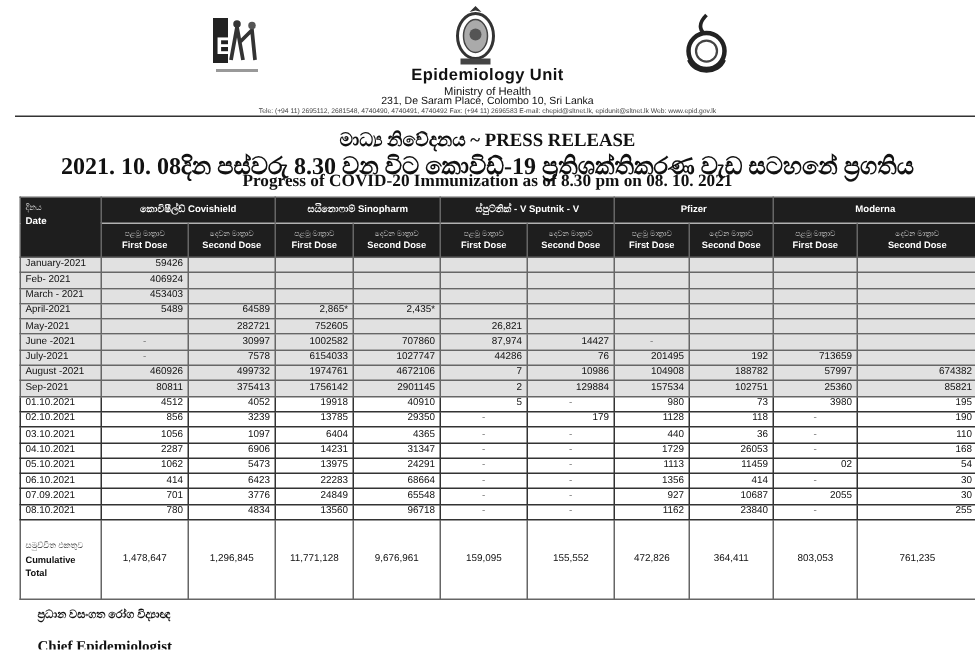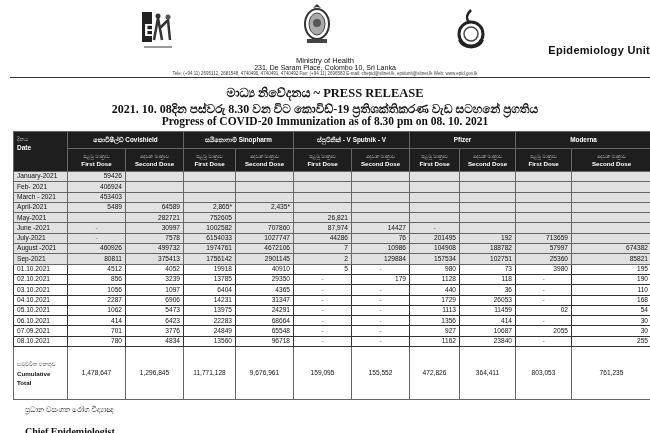--- a/index.html
+++ b/index.html
@@ -2,48 +2,48 @@
 <html><head>
 <meta charset="utf-8">
 <style>
   html, body { margin:0; padding:0; background:#ffffff; }
   body { width:650px; height:433px; overflow:hidden; position:relative; font-family:"Liberation Sans", sans-serif; color:#111; }
   .logo { position:absolute; }
   .logo-left { left:140px; top:10px; width:36px; height:42px; }
   .logo-center { left:297px; top:2px; width:40px; height:44px; }
   .logo-right { left:453px; top:8px; width:36px; height:44px; }
   .org { position:absolute; left:0; width:650px; text-align:center; }
-  .org-name { top:44px; font-weight:bold; font-size:11px; letter-spacing:0.3px;text-align:right; }
+  .org-name { top:44px; font-weight:bold; font-size:11px; letter-spacing:0.3px; }
   .org-min { top:56px; font-weight:normal; font-size:7.5px; }
   .org-addr { top:64px; font-size:7px; }
   .org-contact { top:71px; font-size:4.5px; color:#444; }
   .rule { position:absolute; left:10px; right:0; top:77px; height:1px; background:#333; }
   .title { position:absolute; left:0; width:650px; text-align:center; font-family:"Liberation Serif", serif; }
   .t1 { top:86px; font-size:12.5px; font-weight:bold; }
-  .t2 { top:102px; font-size:12px; font-weight:bold; }
+  .t2 { top:102px; font-size:16px; font-weight:bold; }
   .t3 { top:115px; font-size:11.5px; font-weight:bold; }
 
   table.vax { position:absolute; left:13px; top:131px; width:638px; border-collapse:collapse; table-layout:fixed; font-size:6.6px; }
   table.vax td, table.vax th { border:1px solid #666; padding:0 3px; height:9.3px; line-height:8.5px; white-space:nowrap; overflow:hidden; }
   table.vax th { background:#1e1e1e; color:#fff; font-weight:bold; }
   table.vax th.vgroup { height:16px; text-align:center; font-size:6.4px; }
   table.vax th.dose { height:22px; text-align:center; font-size:6.2px; line-height:8px; }
   table.vax th.dose .si { font-weight:normal; font-size:5px; display:block; color:#ddd; }
   table.vax th.datehead { text-align:left; vertical-align:top; padding-top:3px; font-size:6.5px; }
   table.vax th.datehead .si { font-weight:normal; display:block; font-size:5.5px; color:#ddd; }
   tr.grey td { background:#e1e1e1; }
   tr.white td { background:#ffffff; border-color:#333; }
   td.num { text-align:right; }
   td.dash { text-align:center; color:#777; }
   td.date { text-align:left; }
   tr.total td { height:52px; background:#fff; text-align:center; }
   tr.total td.label { text-align:left; vertical-align:middle; line-height:9px; font-size:6.2px; }
   tr.total td.label .si { font-size:5.5px; display:block; color:#333; }
   tr.total td.label b { display:block; }
-  .sig { position:absolute; left:25px; font-family:"Liberation Serif", serif; }
+  .sig { position:absolute; left:25px; font-family:"Liberation Serif", serif;font-weight:bold; }
   .sig-si { top:405px; font-size:7.5px; }
   .sig-en { top:426px; font-size:10px; font-weight:bold; }
 </style>
 </head>
 <body>
 
 <svg class="logo logo-left" viewBox="0 0 36 42">
   <rect x="2" y="2" width="10" height="30" fill="#222"></rect>
   <text x="4" y="26" font-size="16" font-weight="bold" fill="#fff" font-family="Liberation Sans, sans-serif">E</text>
   <path d="M14 30 L18 8 L22 30 M20 18 L28 10 L30 30" stroke="#333" stroke-width="2.5" fill="none"></path>

